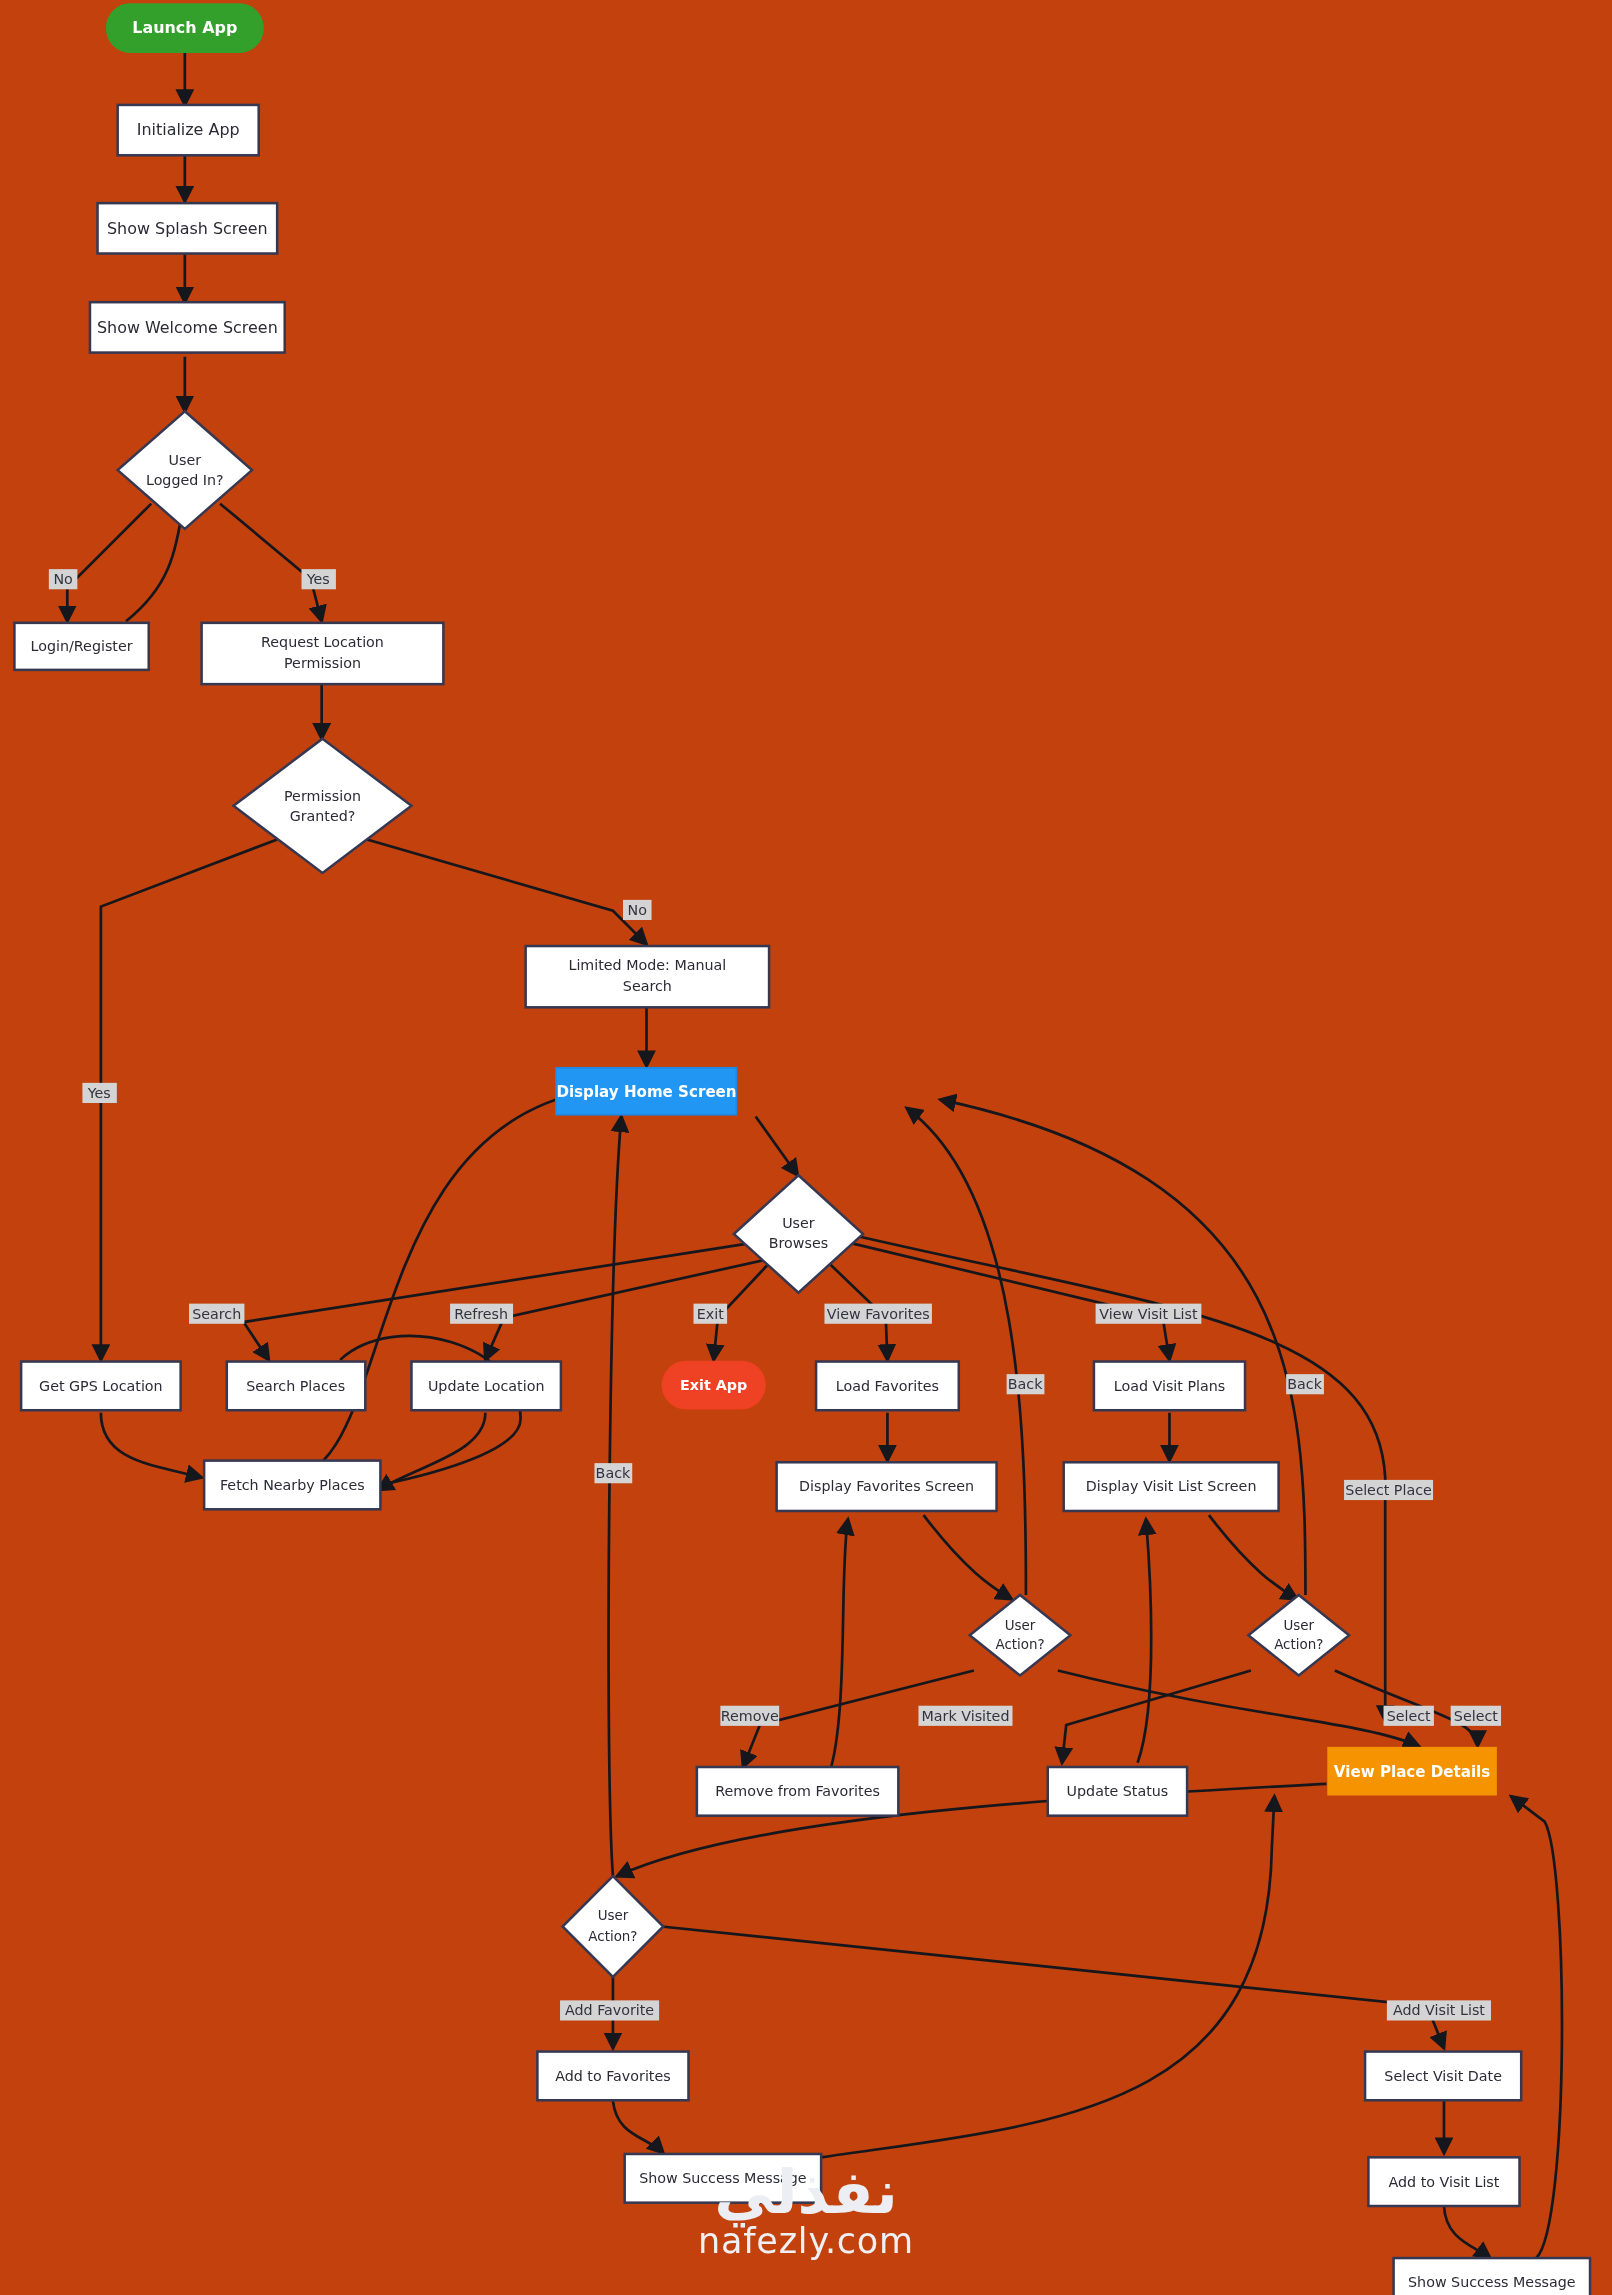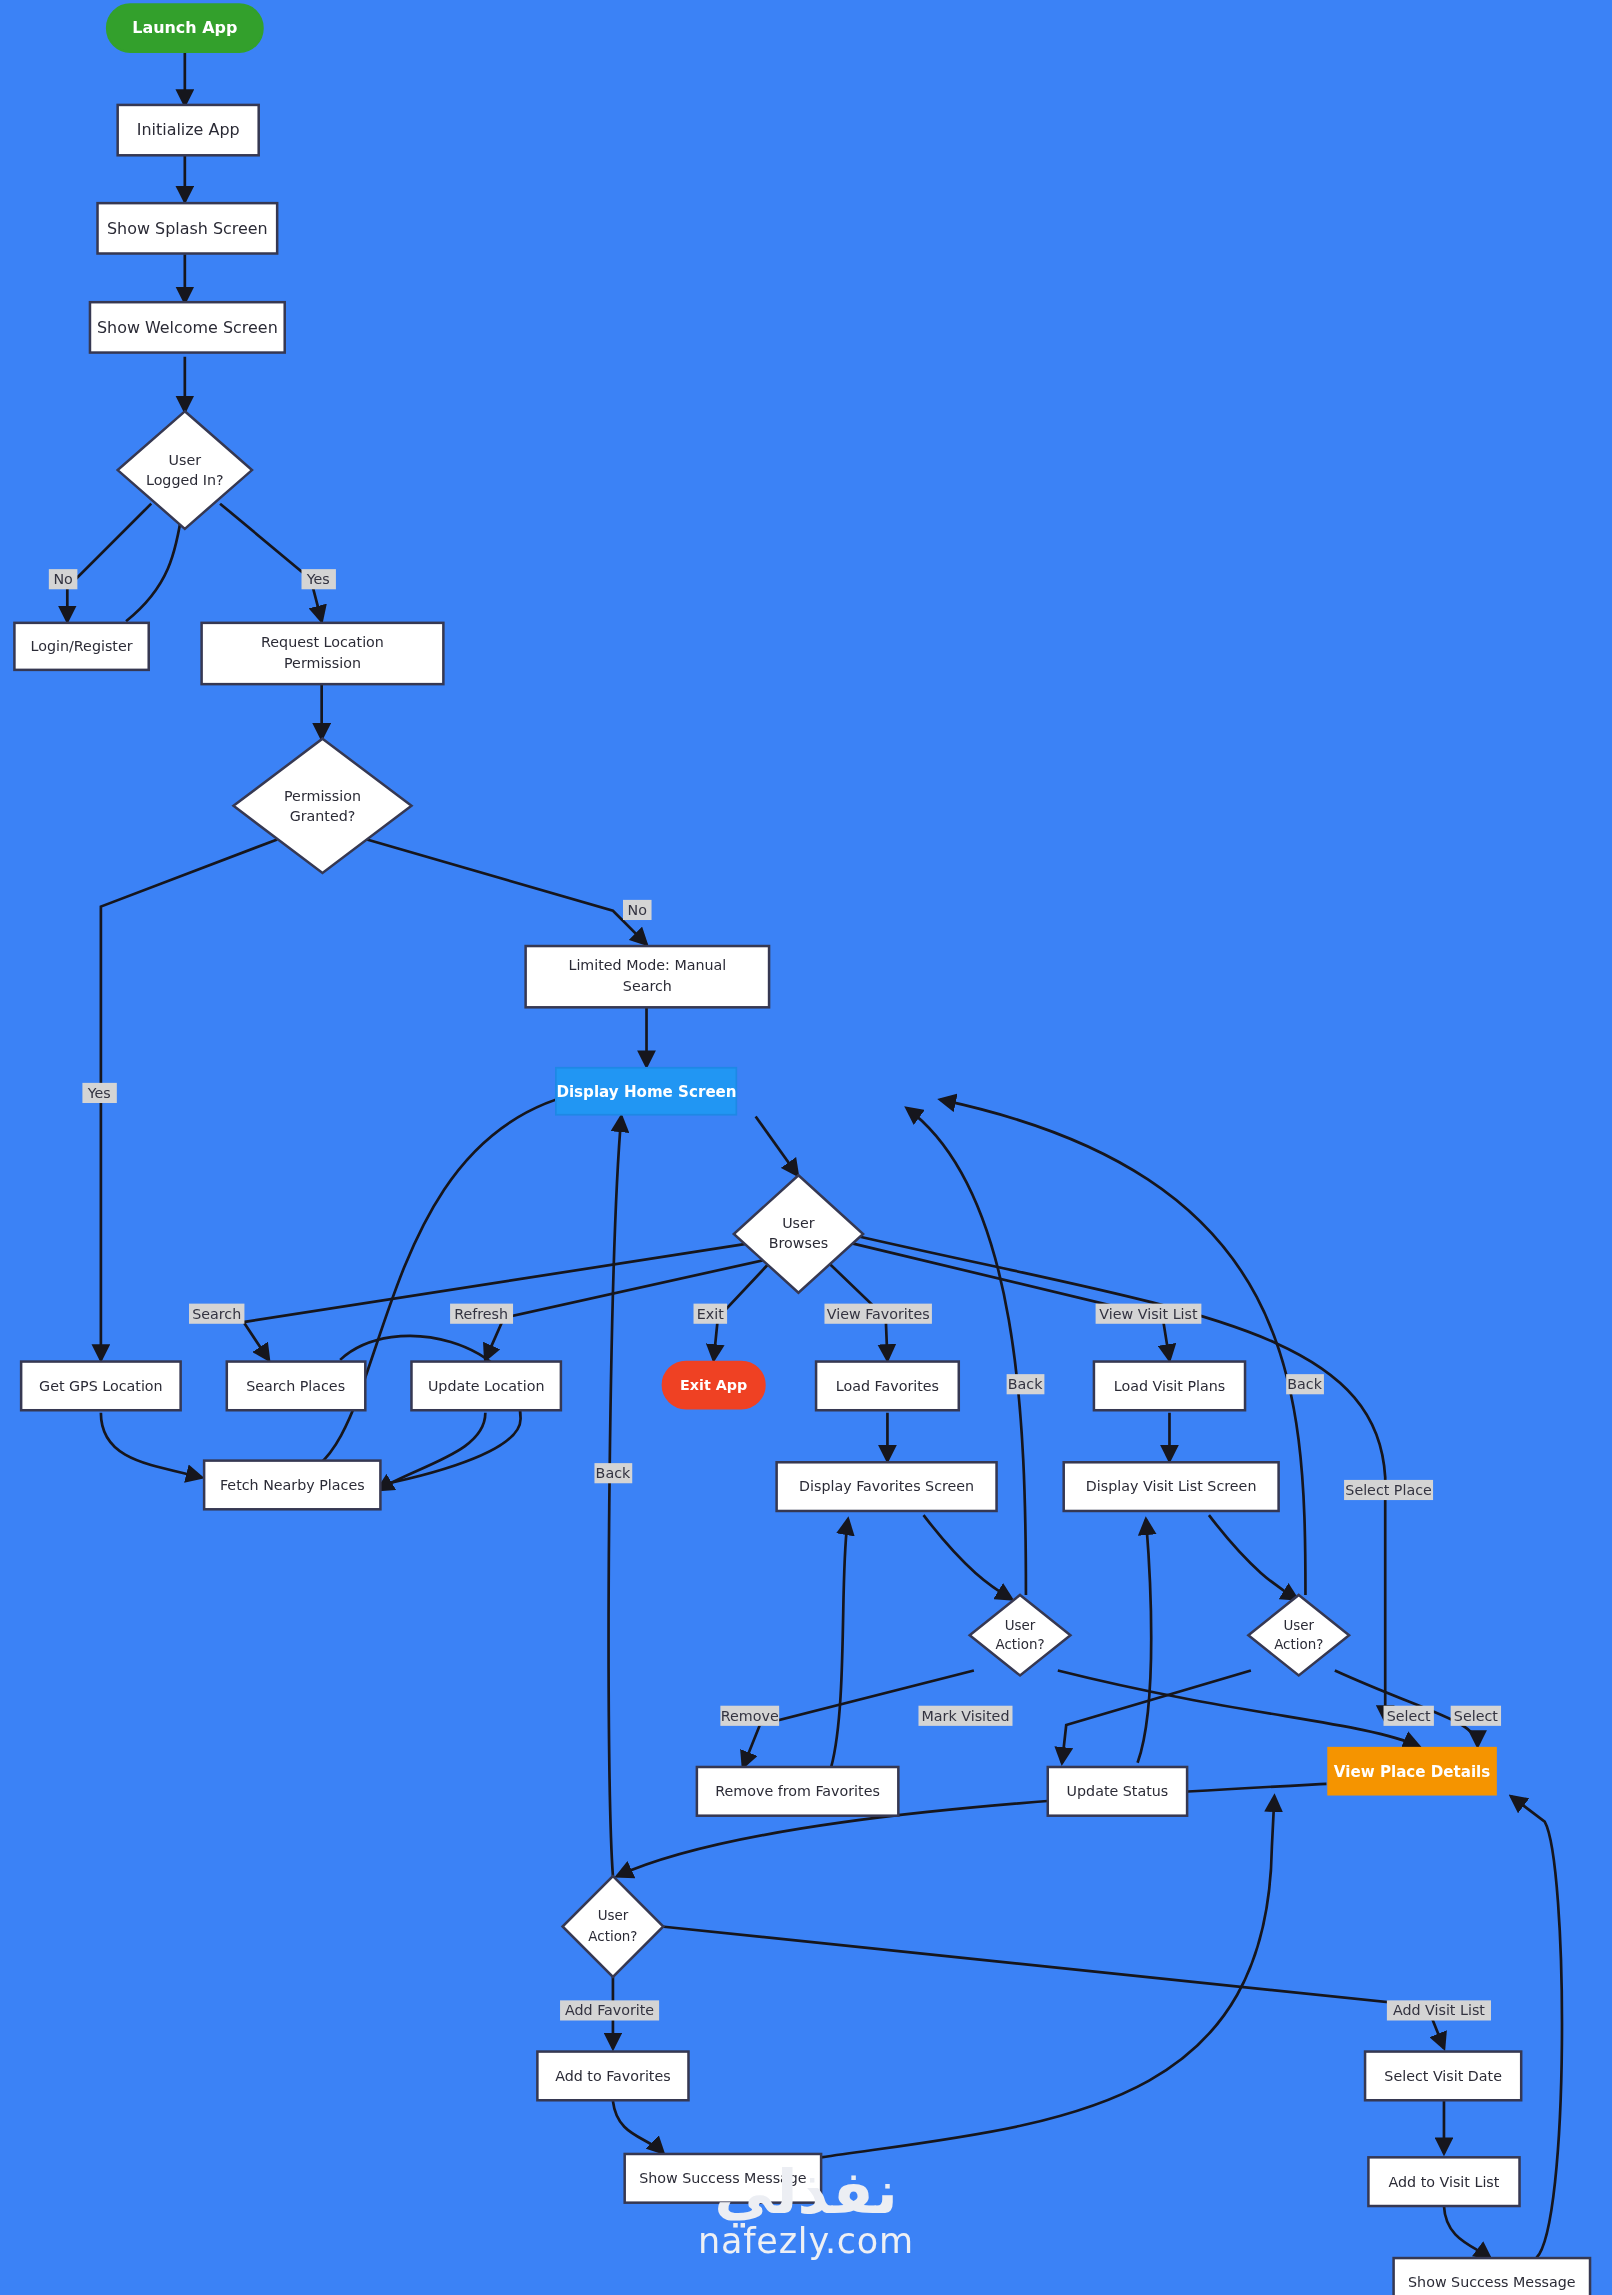--- a/index.html
+++ b/index.html
@@ -1,17 +1,17 @@
 <!DOCTYPE html>
 <html style="font-size:13.4px"><head>
 <meta charset="utf-8">
 <style>
   html,body{margin:0;padding:0;background:#ffffff;}
   body{font-family:"DejaVu Sans","Liberation Sans",sans-serif;}
-  #flowchart-root{position:relative;width:1612px;height:2295px;background:#3b82f6;overflow:hidden;}
+  #flowchart-root{position:relative;width:1612px;height:2295px;background:#c2410c;overflow:hidden;}
   svg#flow-svg{position:absolute;left:0;top:0;width:1612px;height:2295px;}
   .edge{fill:none;stroke:#16161d;stroke-width:3.2;}
   .node-box{fill:#ffffff;stroke:#363852;stroke-width:3;}
   .node-round{fill:#33a02c;stroke:#33a02c;stroke-width:2;}
   .node-exit{fill:#ef4123;stroke:#ef4123;stroke-width:2;}
   .node-home{fill:#2196f3;stroke:#1e88e5;stroke-width:2;}
   .node-details{fill:#f59400;stroke:#f59400;stroke-width:2;}
   .node-diamond{fill:#ffffff;stroke:#363852;stroke-width:3;}
   .lbl{font-family:"DejaVu Sans","Liberation Sans",sans-serif;font-size:19px;fill:#2b2b36;text-anchor:middle;dominant-baseline:middle;}
   .lbl-white{fill:#ffffff;font-weight:bold;}

